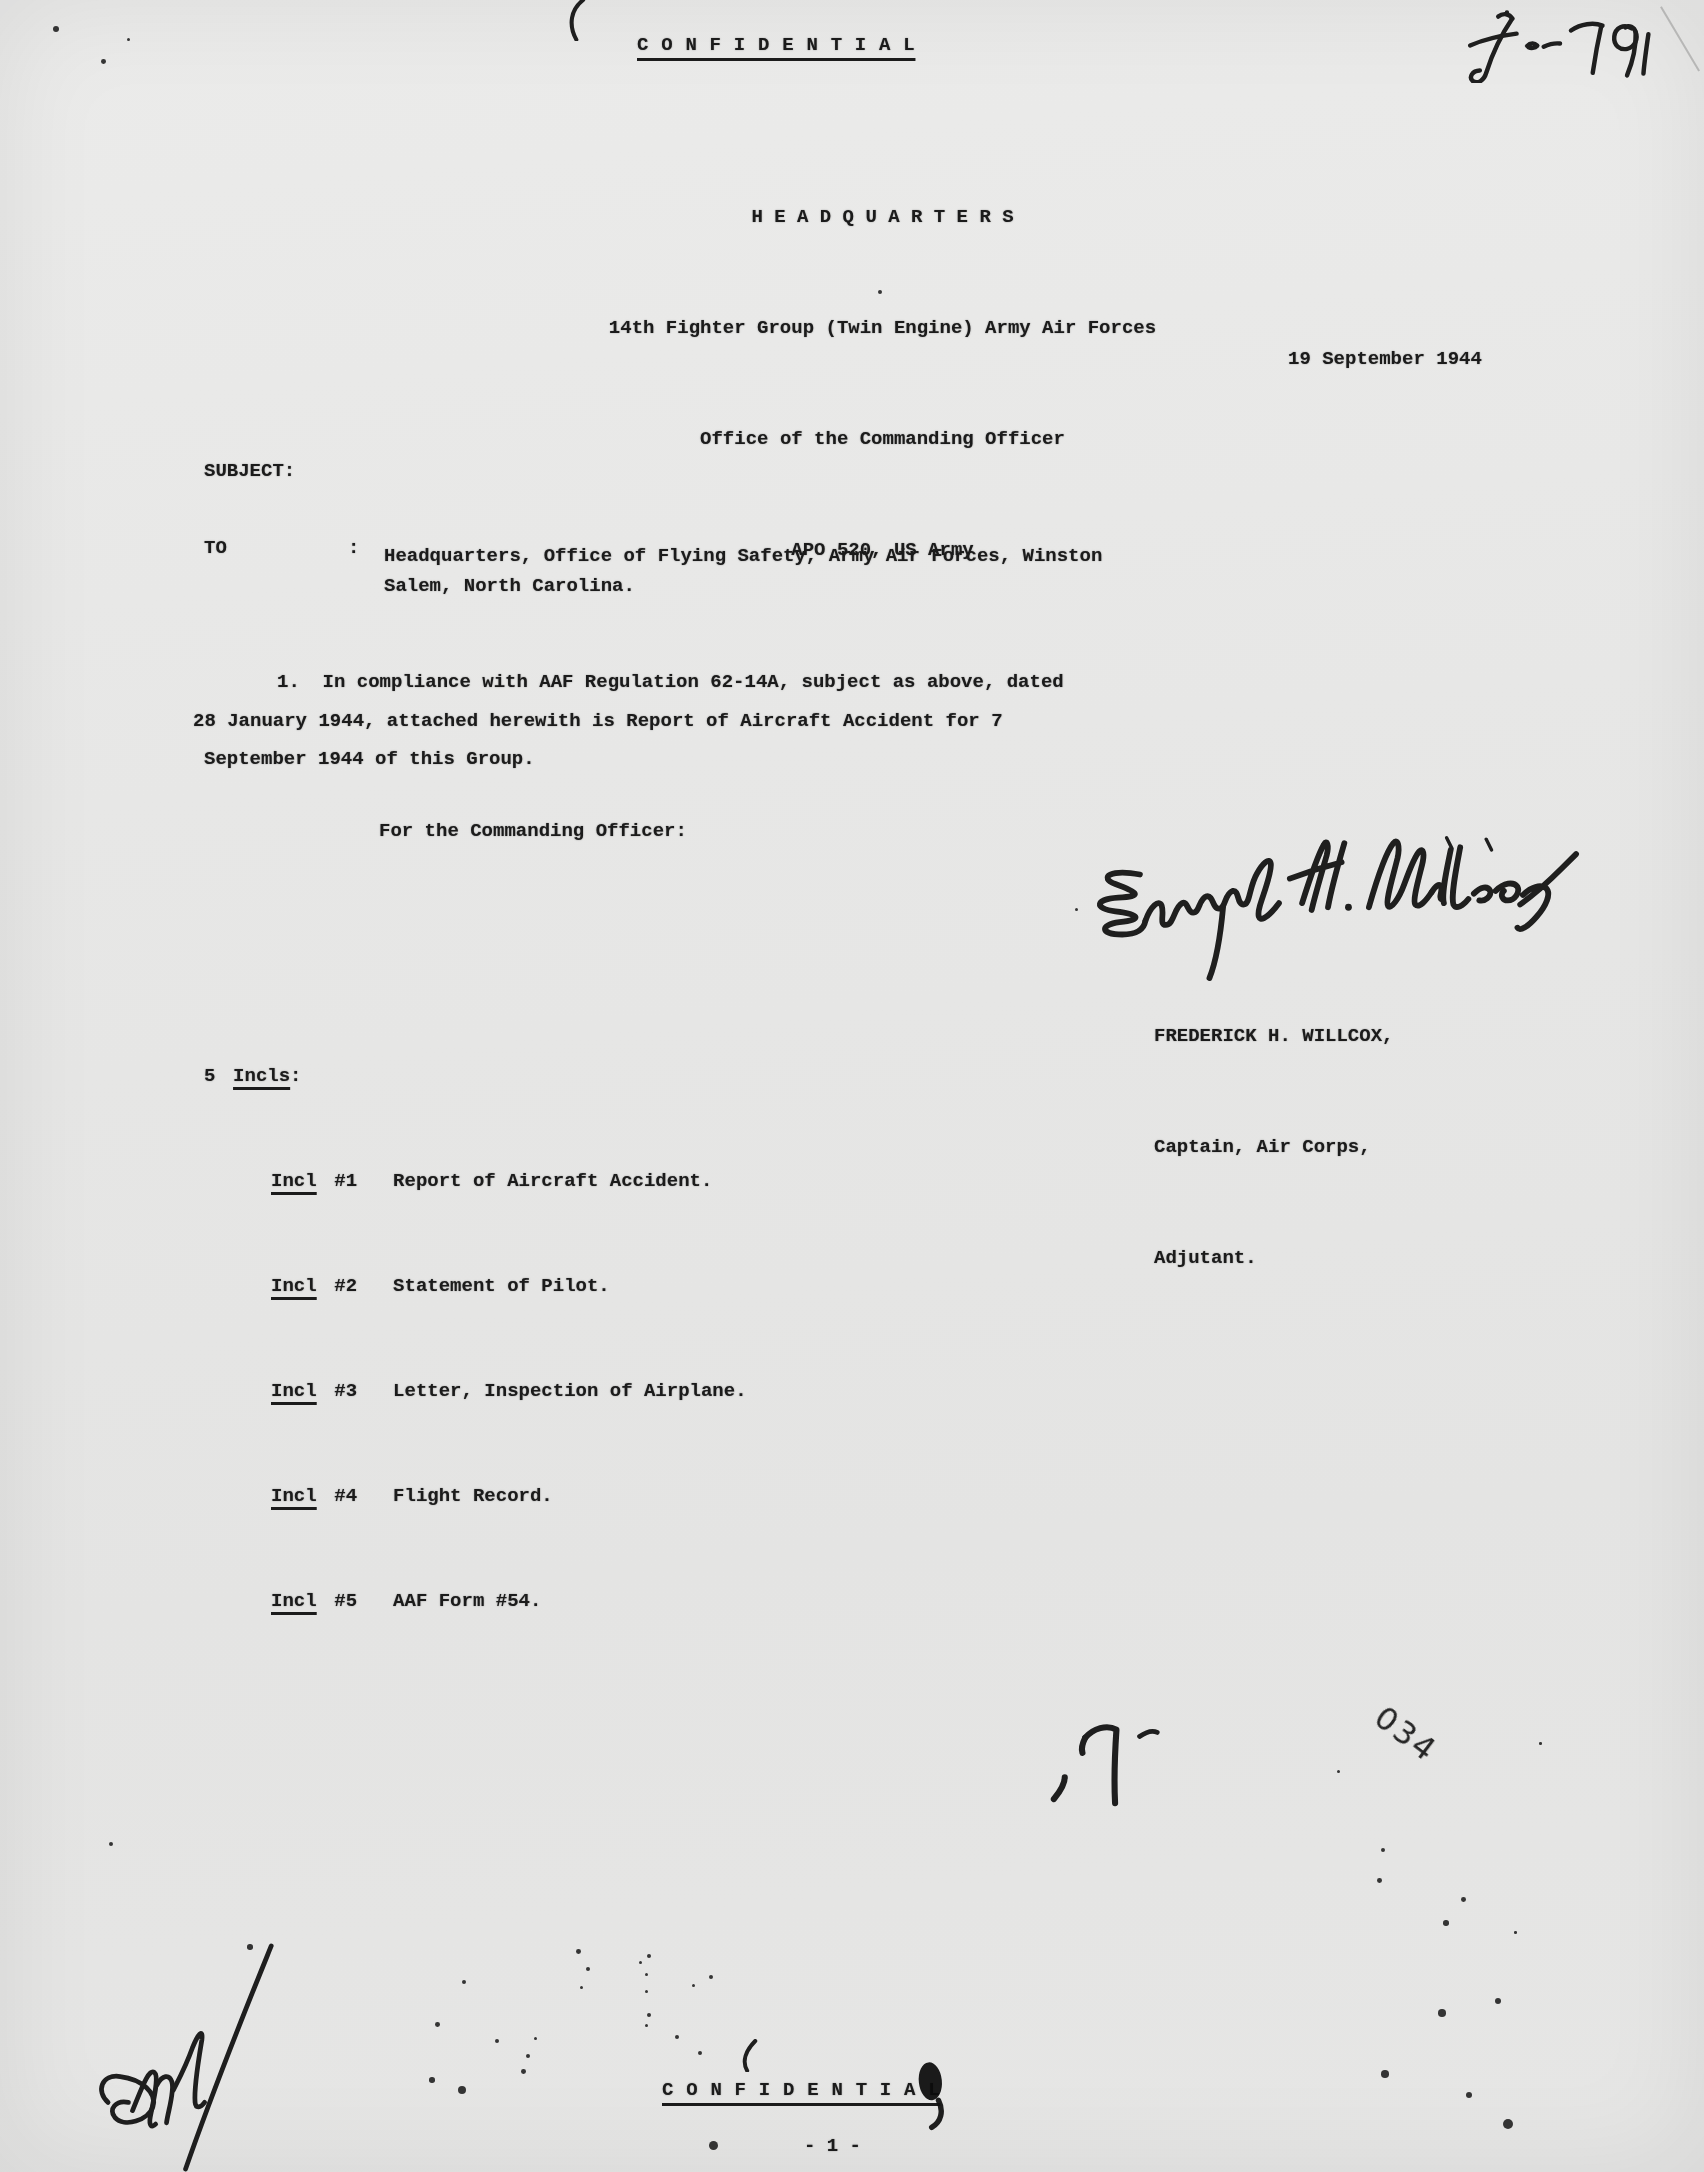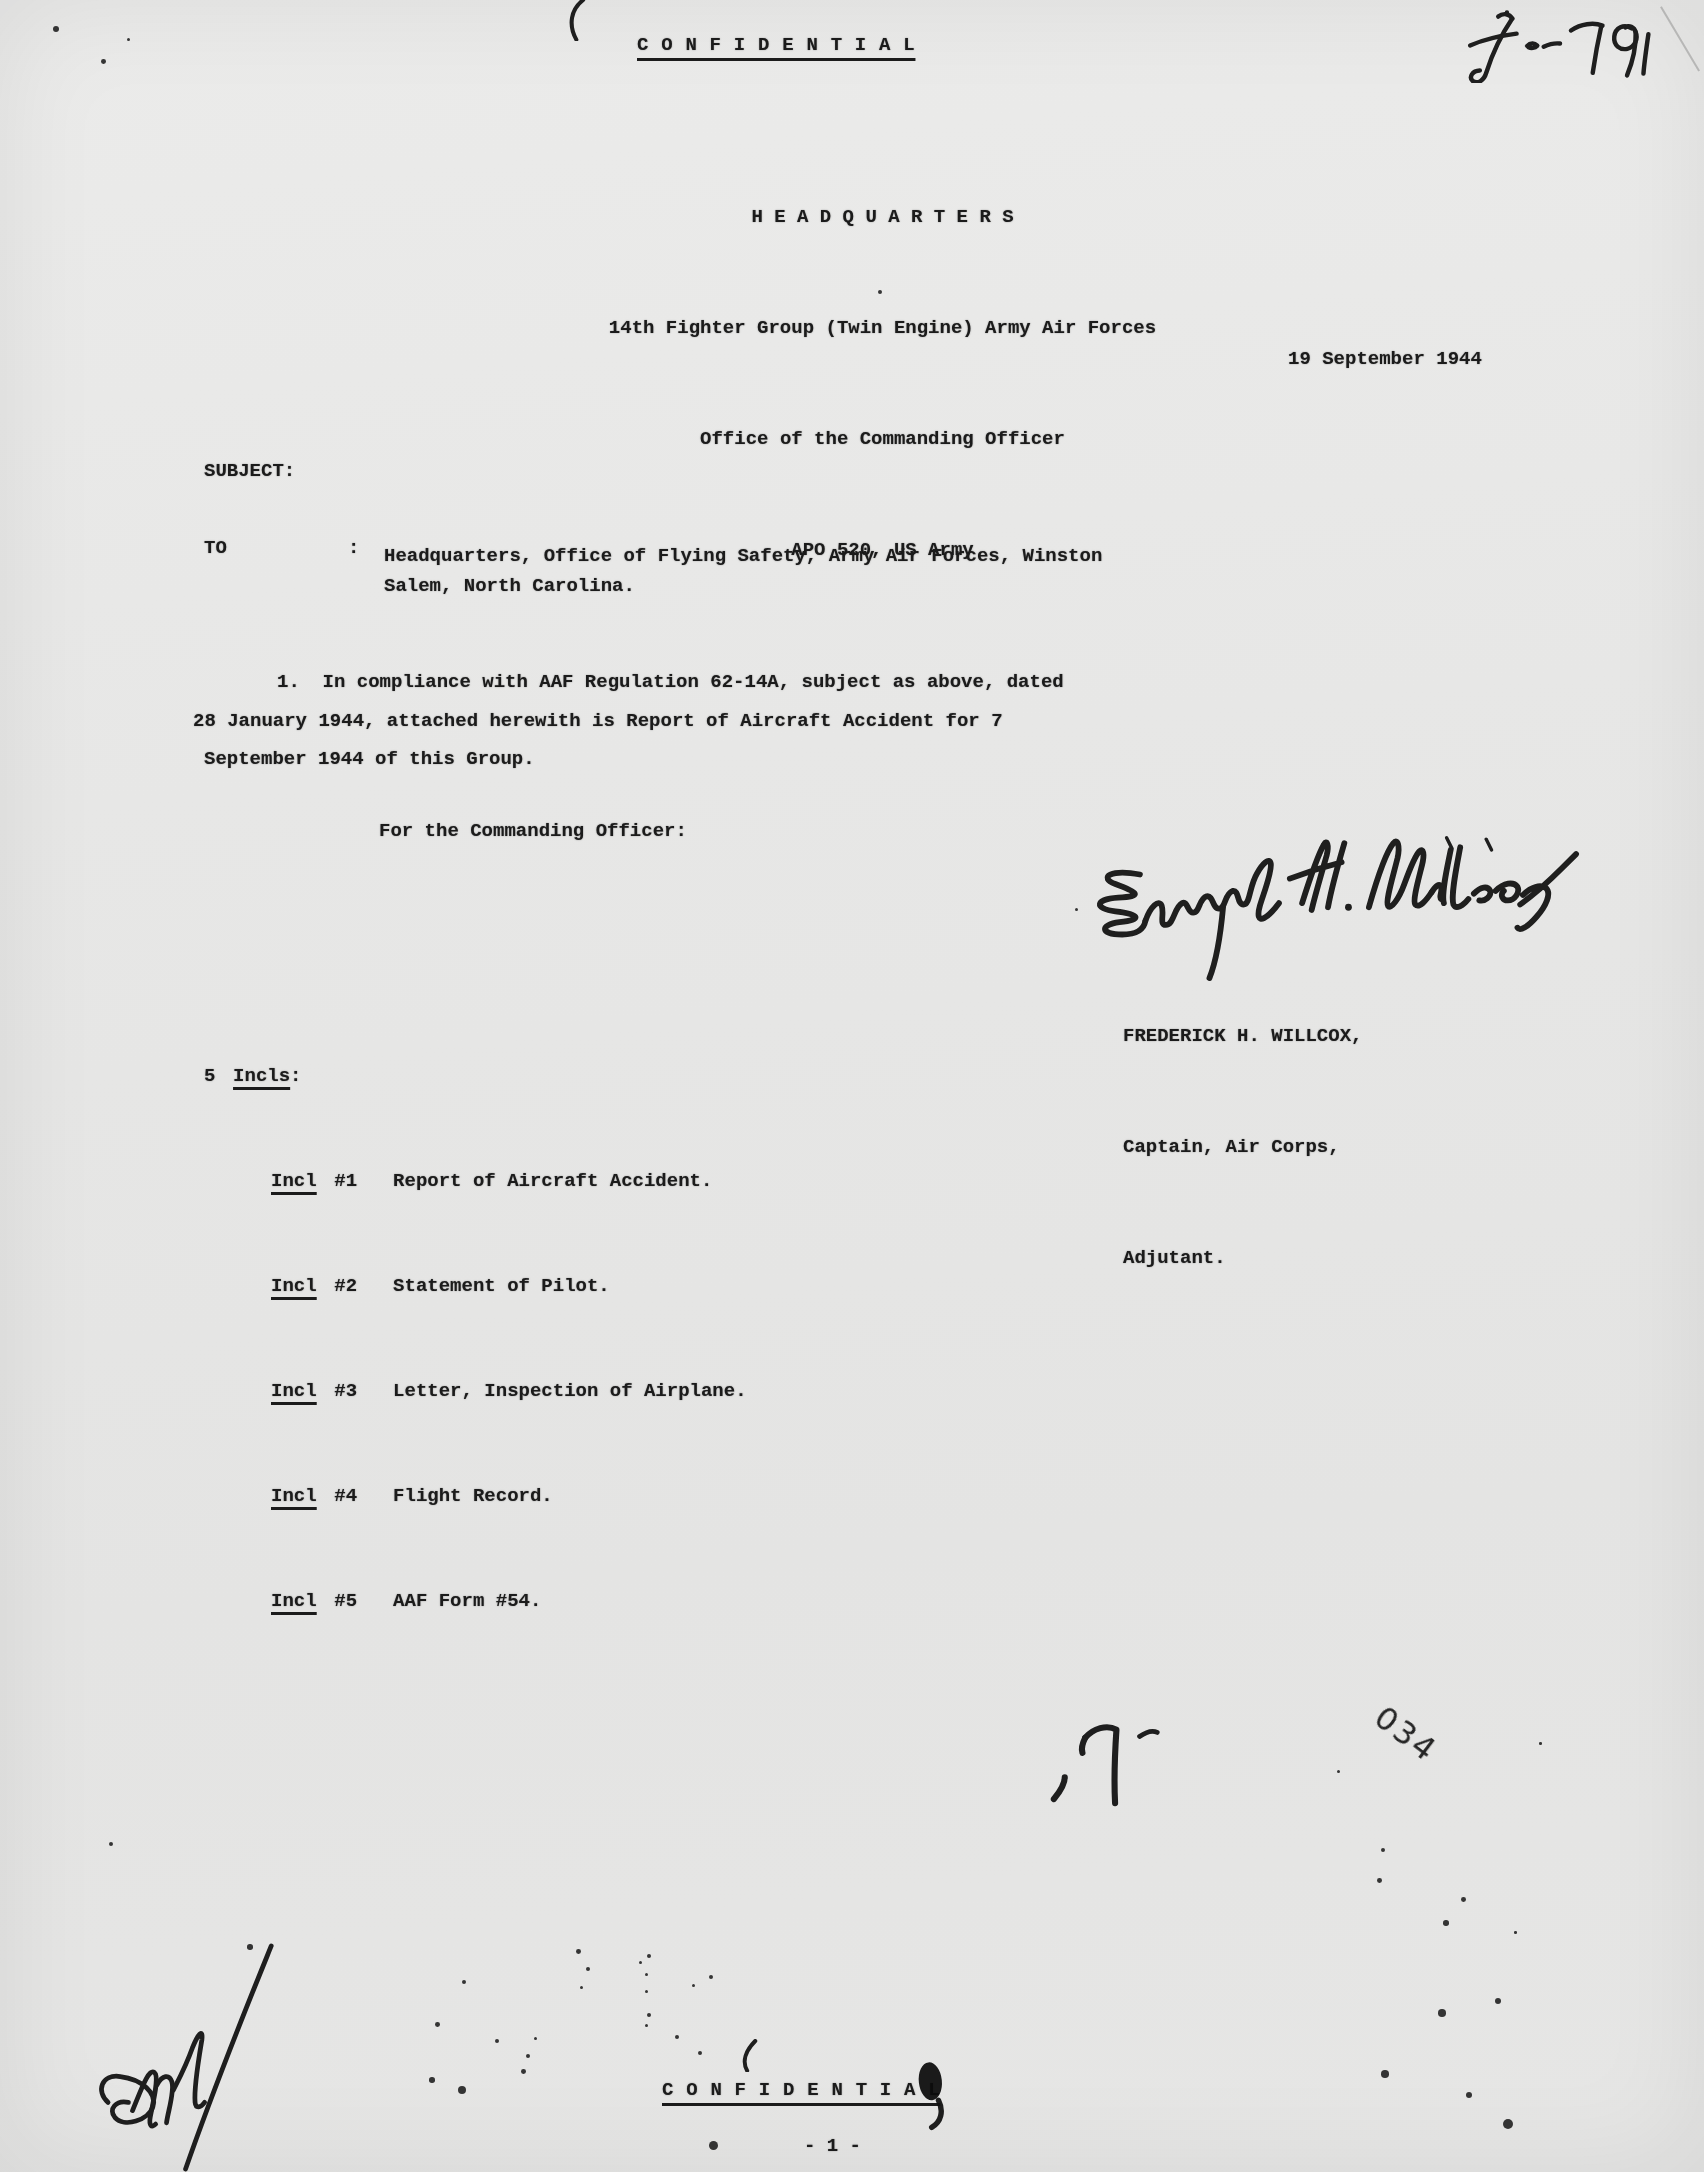--- a/index.html
+++ b/index.html
@@ -81,21 +81,21 @@
       <path d="M100,126 C108,104 120,94 124,104 C128,116 120,132 130,132 C142,132 142,106 154,100 C162,96 162,114 170,114 C180,114 178,94 190,90 C200,88 198,108 208,108 C218,108 216,86 228,82 C238,80 234,102 244,102 C254,102 252,76 264,56 C272,42 282,32 284,42 C286,54 274,84 268,104 C264,118 266,126 274,122 C282,118 290,108 296,100"></path>
       <path d="M214,106 C210,150 204,185 194,210"></path>
       <path d="M330,100 C342,62 354,28 362,14 C366,6 370,14 366,30 C358,58 348,92 344,110 M312,64 C338,54 364,46 388,40 M392,12 C382,46 372,84 368,106"></path>
       <circle cx="398" cy="106" r="5" fill="#101010" stroke="none"></circle>
       <path d="M428,106 C440,64 454,24 464,12 C470,4 474,16 470,34 C462,66 452,98 456,104 C460,110 472,94 480,72 C488,50 496,30 502,24 C508,18 510,28 506,44 C500,68 492,96 496,102 C502,108 512,96 520,84"></path>
       <path d="M520,84 C526,74 532,70 534,76 C536,84 530,92 534,94 M548,22 C542,52 534,86 538,100 M562,18 C556,50 548,88 552,102 C556,110 566,104 574,94 M582,86 C592,76 602,74 606,82 C608,90 598,98 590,96 M614,82 C626,70 640,68 646,76 C650,84 642,96 632,96 C624,96 620,88 626,82 M654,88 C666,76 680,72 688,78 C696,86 688,104 674,120 C662,134 650,142 646,136 M650,102 C664,92 688,72 710,50 C720,40 728,32 732,28"></path>
       <path d="M542,4 C545,10 548,16 550,20 M600,6 C603,12 606,18 608,22" stroke-width="5"></path>
     </g>
   </svg>
 
-  <div class="abs mono sig-lines" style="left:1123px;top:944px;font-family:Liberation Mono, monospace;">
+  <div class="abs mono sig-lines" style="left:1154px;top:944px;font-family:Liberation Mono, monospace;">
     <div>FREDERICK H. WILLCOX,</div>
     <div>Captain, Air Corps,</div>
     <div>Adjutant.</div>
   </div>
 
   <div class="abs mono" style="left:204px;top:1058px;"><span>5</span><span class="u incls-label">Incls</span><span>:</span></div>
 
   <div class="abs mono" style="left:245px;top:1094px;line-height:35px;">
     <div><span class="u">Incl</span><span class="incl-num">#1</span><span class="incl-desc">Report of Aircraft Accident.</span></div>
     <div><span class="u">Incl</span><span class="incl-num">#2</span><span class="incl-desc">Statement of Pilot.</span></div>

